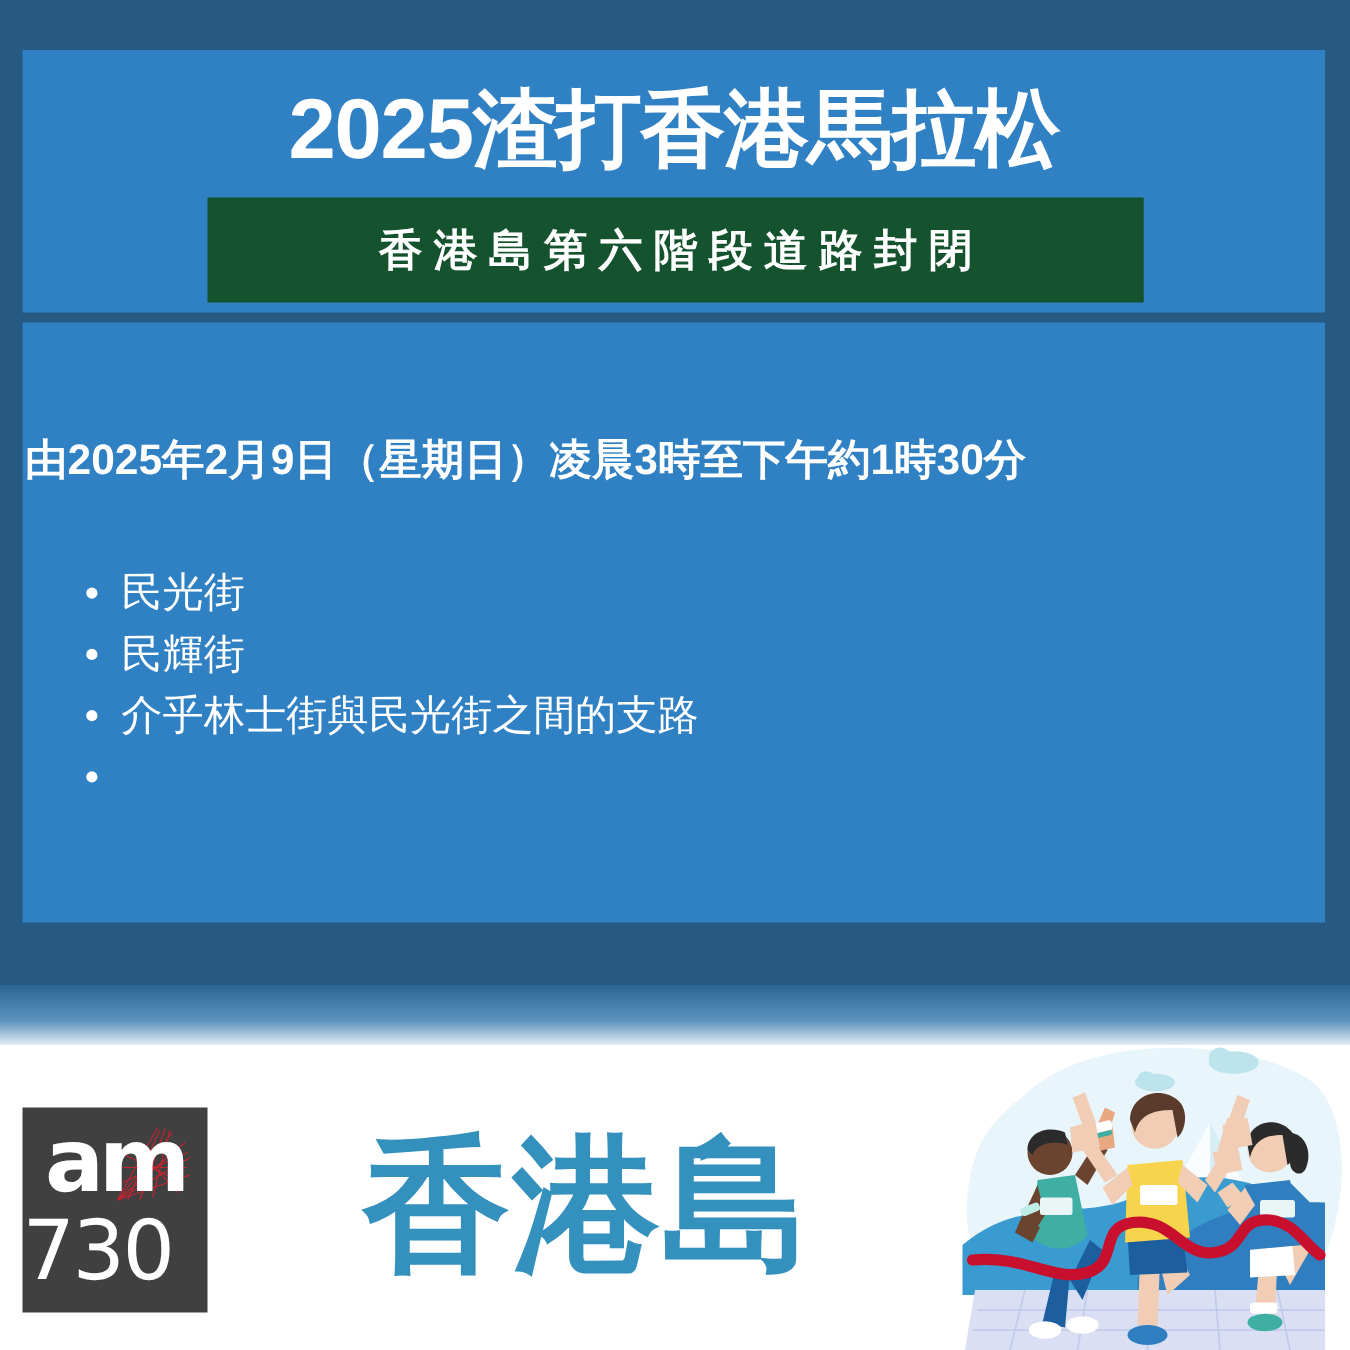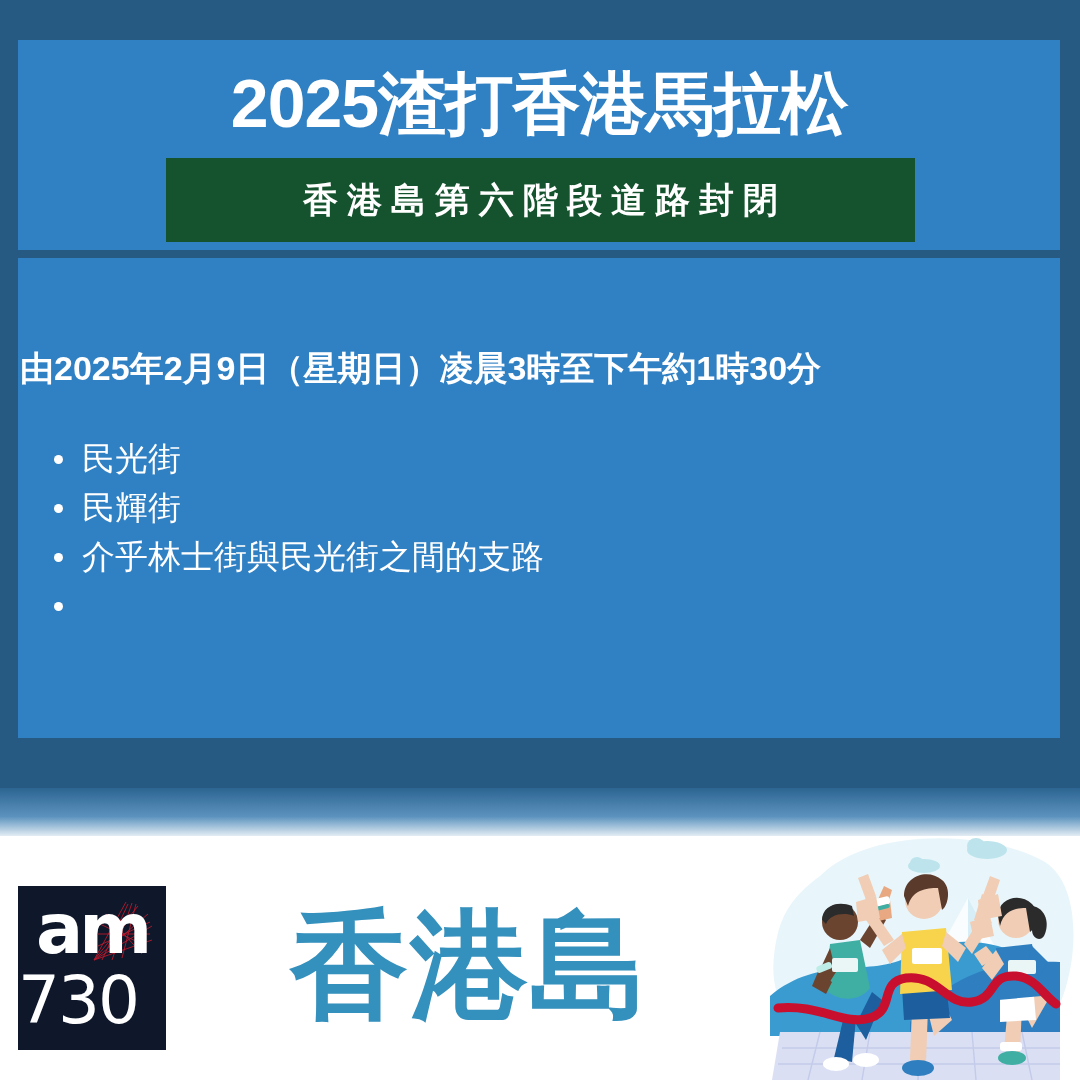--- a/index.html
+++ b/index.html
@@ -102,21 +102,21 @@
     font-size: 34px;
     font-weight: 700;
     line-height: 46px;
     white-space: nowrap;
   }
   .road-list {
     position: absolute;
     left: 40px;
     top: 434px;
     width: 980px;
-    margin: 0;
+    margin: 15px;
     padding: 0 0 0 42px;
     list-style: none;
     color: #ffffff;
   }
   .road-list li {
     position: relative;
     font-size: 33px;
     line-height: 49px;
     color: #ffffff;
     white-space: nowrap;
@@ -140,21 +140,21 @@
     height: 244px;
   }
 
   
   .logo-am730 {
     position: absolute;
     left: 18px;
     top: 50px;
     width: 148px;
     height: 164px;
-    background: #0f172a;
+    background: #404040;
     overflow: hidden;
   }
   .logo-am {
     position: absolute;
     left: 0;
     top: 4px;
     width: 148px;
     text-align: center;
     color: #ffffff;
     font-family: "DejaVu Sans", sans-serif;

